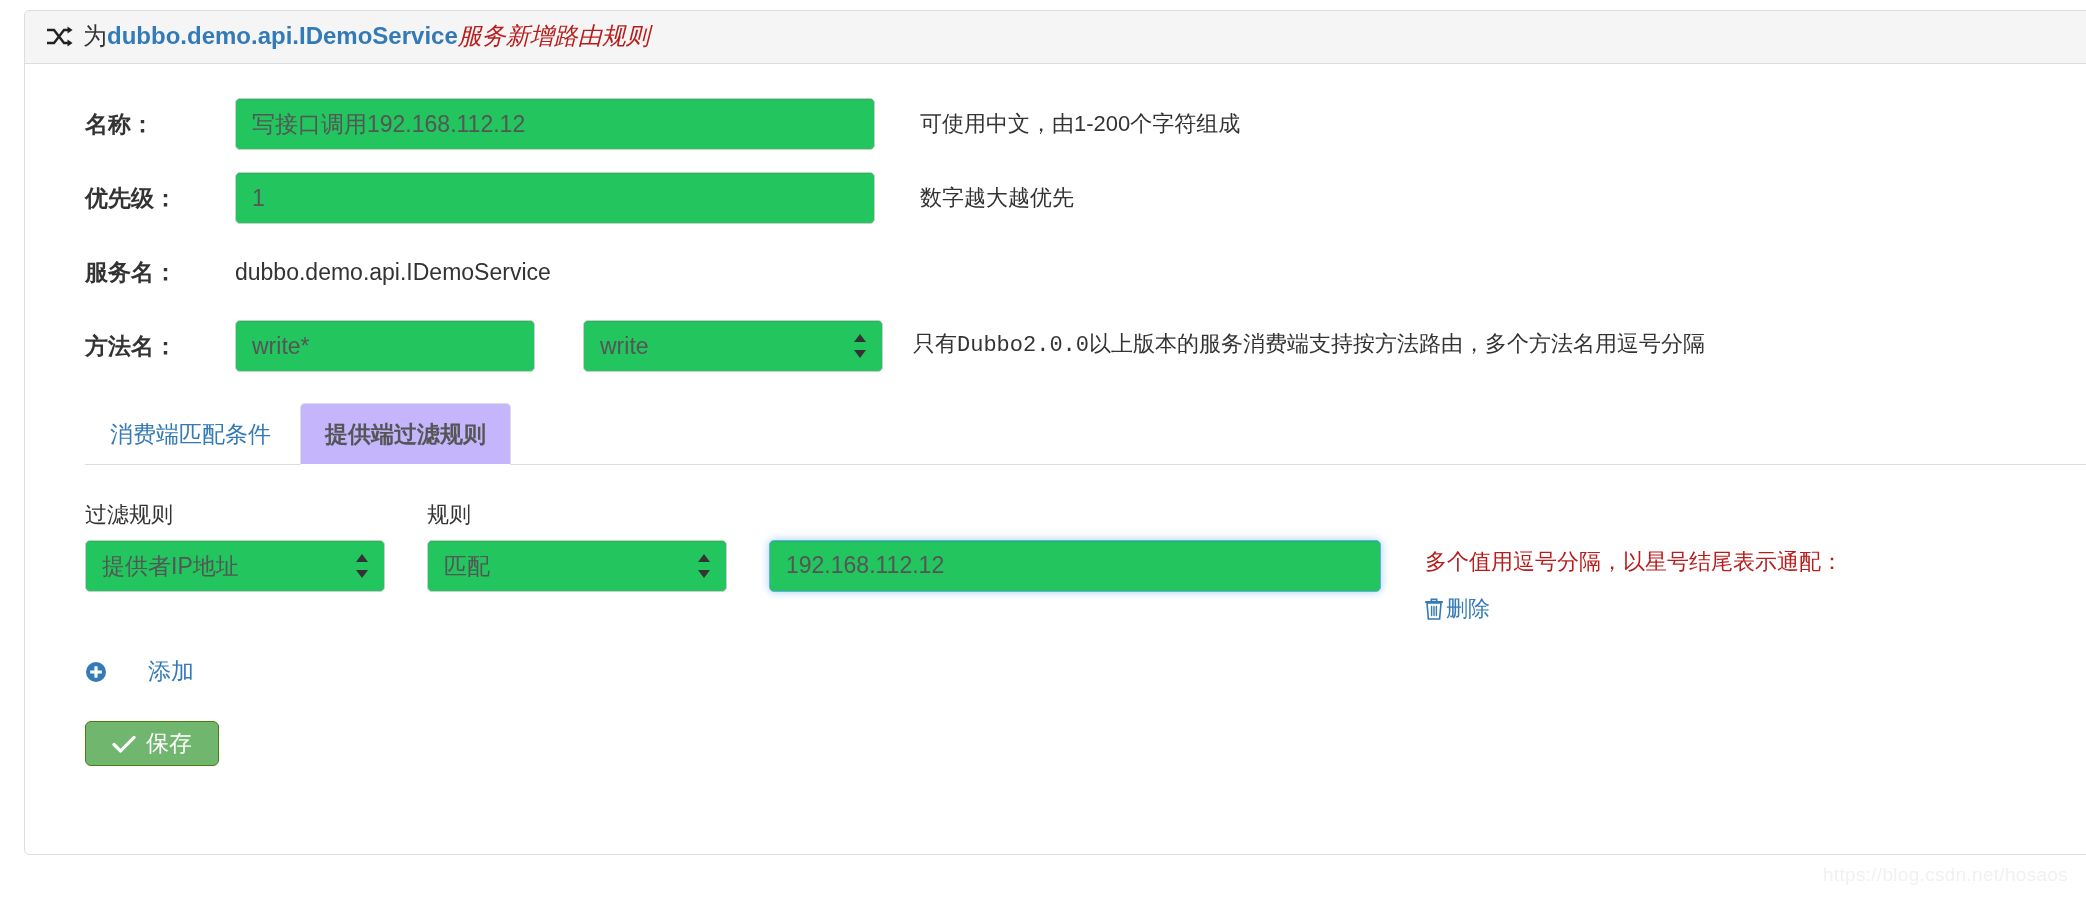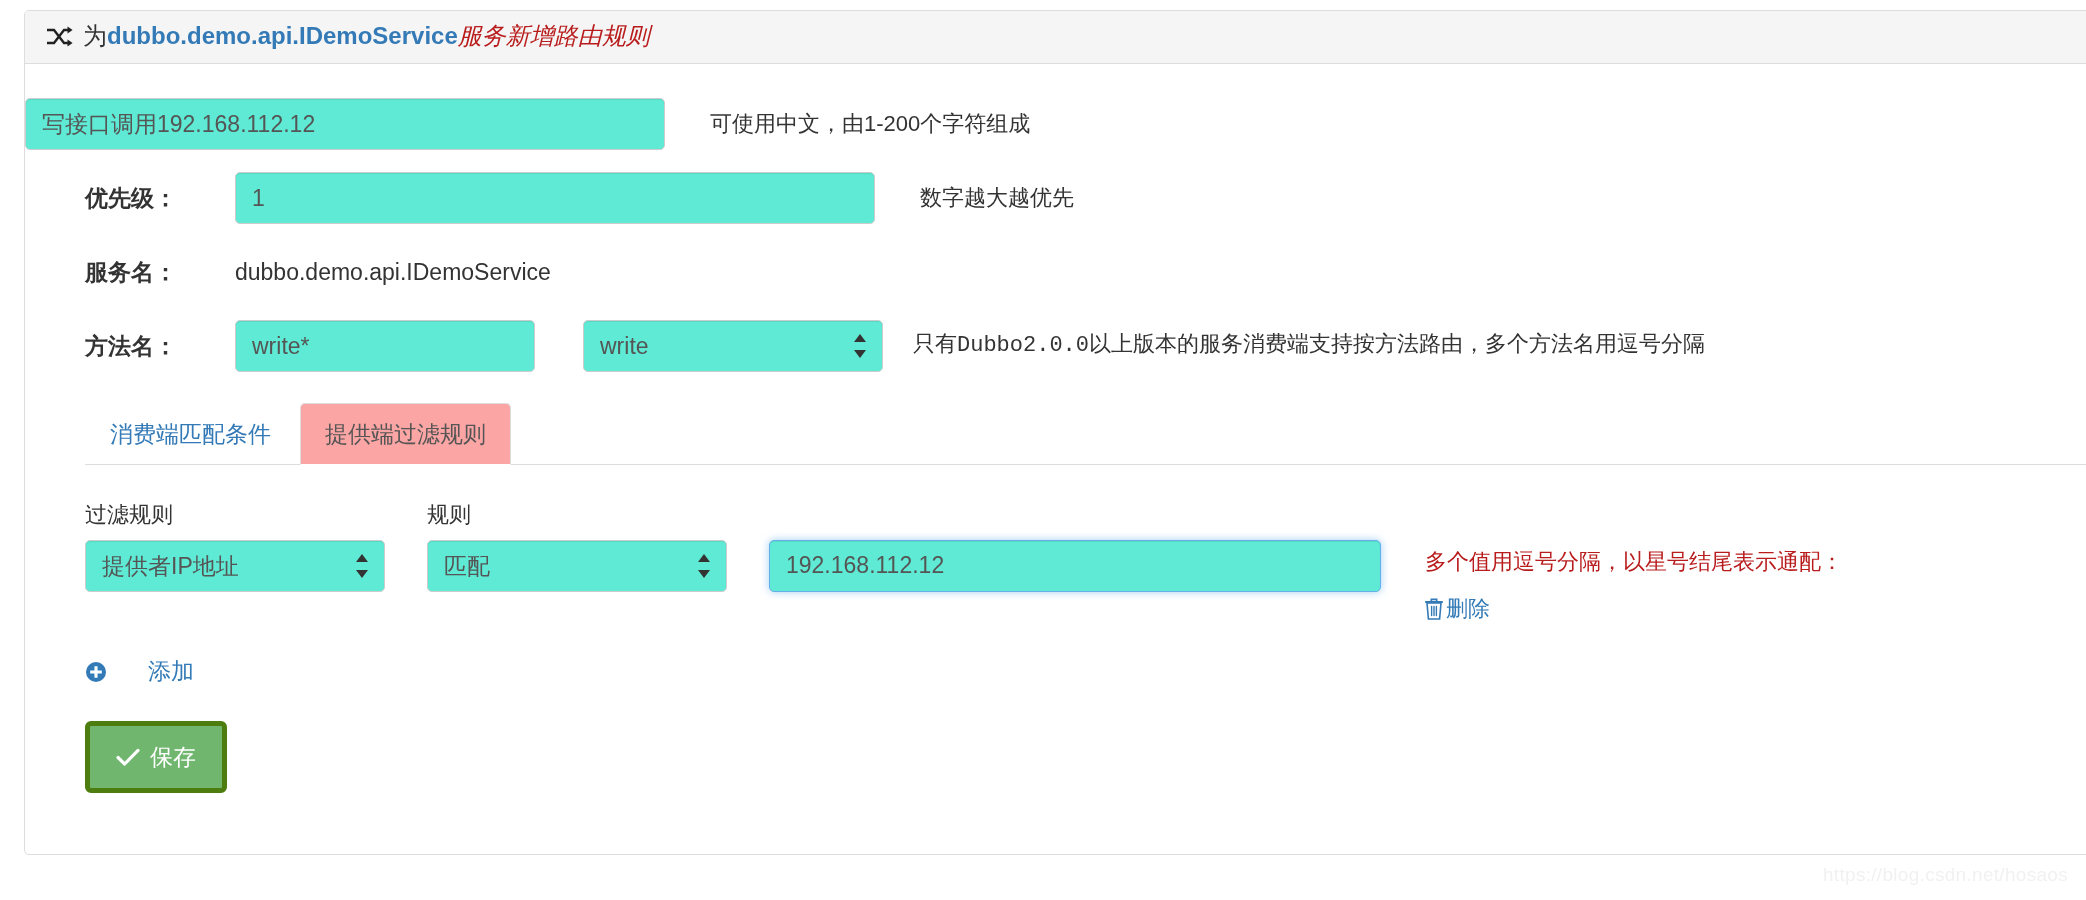--- a/index.html
+++ b/index.html
@@ -119,21 +119,21 @@
   
   .txt {
     display: block;
     width: 100%;
     height: 52px;
     padding: 6px 16px;
     font-size: 23px;
     font-family: inherit;
     line-height: 1.4;
     color: #555555;
-    background-color: #5eead4;
+    background-color: #22c55e;
     background-image: none;
     border: 1px solid #cccccc;
     border-radius: 5px;
     box-shadow: inset 0 1px 1px rgba(0,0,0,.075);
     box-sizing: border-box;
     outline: none;
   }
   .txt.focused {
     border-color: #66afe9;
     box-shadow: inset 0 1px 1px rgba(0,0,0,.075), 0 0 8px rgba(102,175,233,.6);
@@ -195,23 +195,24 @@
     border-radius: 5px 5px 0 0;
     cursor: pointer;
     white-space: nowrap;
     background: transparent;
   }
   .tab.inactive {
     color: #337ab7;
   }
   .tab.active {
     color: #555555;
-    background-color: #fca5a5;
+    background-color: #c4b5fd;
     border: 1px solid #dddddd;
     border-bottom-color: #ffffff;
+    font-weight: bold;
   }
 
   
   .filter-section {
     margin-top: 36px;
     padding-left: 60px;
     padding-right: 0;
   }
   .filter-head {
     display: flex;
@@ -283,27 +284,27 @@
   .plus-icon svg { display: block; }
 
   
   .btn-save {
     display: inline-flex;
     align-items: center;
     justify-content: center;
     margin-top: 34px;
     margin-left: 60px;
     background-color: #70b66f;
-    border: 5px solid #4d7c0f;
+    border: 1px solid #4d7c0f;
     border-radius: 6px;
     color: #ffffff;
     font-size: 23px;
     font-family: inherit;
     padding: 0 26px;
-    height: 72px;
+    height: 45px;
     cursor: pointer;
     white-space: nowrap;
   }
   .check-icon {
     display: inline-block;
     width: 24px;
     height: 20px;
     margin-right: 10px;
     flex: none;
   }
@@ -343,20 +344,21 @@
         <span>为</span>
         <span class="title-link">dubbo.demo.api.IDemoService</span>
         <span class="title-plain">服务新增路由规则</span>
       </div>
     </div>
 
     <div class="panel-body">
 
       
       <div class="form-row">
+        <div class="form-label">名称：</div>
         <div class="form-control-col">
           <input class="txt" type="text" value="写接口调用192.168.112.12" style="">
         </div>
         <div class="form-help">可使用中文，由1-200个字符组成</div>
       </div>
 
       
       <div class="form-row">
         <div class="form-label">优先级：</div>
         <div class="form-control-col">

